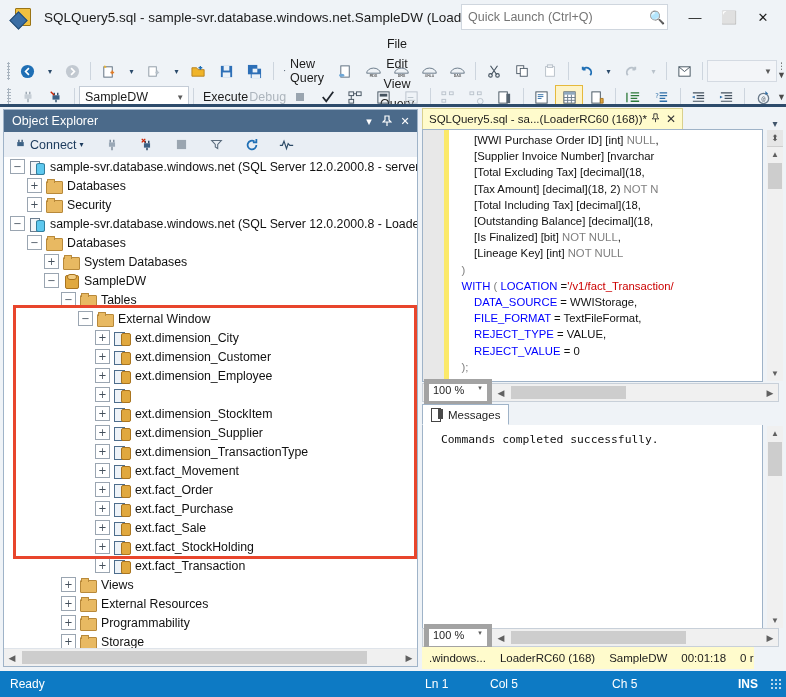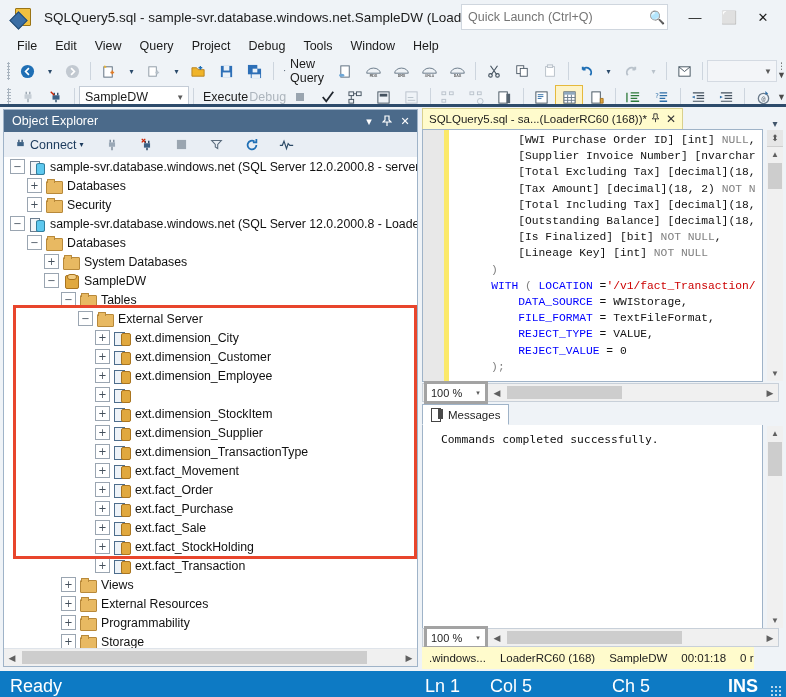--- a/index.html
+++ b/index.html
@@ -18,21 +18,21 @@
   .app-logo .sq{position:absolute;left:3px;top:2px;width:14px;height:16px;background:#f0c040;border:1px solid #9a7415;border-radius:1px;}
   .app-logo .sq2{position:absolute;left:0px;top:8px;width:11px;height:11px;background:#3a6ea5;transform:rotate(45deg);border:1px solid #264d74;}
   .title-text{font-size:13.5px;color:#1c1c1c;white-space:nowrap;overflow:hidden;}
   .quick-launch{position:absolute;right:118px;top:4px;width:205px;height:24px;background:#fff;border:1px solid #cfd6de;display:flex;align-items:center;}
   .quick-launch input{border:0;outline:0;flex:1;font-family:"Liberation Sans",sans-serif;font-size:12.5px;color:#8a8a8a;padding-left:6px;background:transparent;}
   .ql-icon{width:20px;text-align:center;color:#3b5a7a;font-size:13px;}
   .wbtns{position:absolute;right:6px;top:0;height:34px;display:flex;align-items:center;}
   .wbtn{width:34px;height:30px;display:flex;align-items:center;justify-content:center;font-size:13px;color:#1b1b1b;}
 
   
-  .menubar{height:24px;background:#eff3f7;display:flex;align-items:center;padding-left:8px;}
+  .menubar{height:24px;background:#eff3f7;display:flex;align-items:center;padding-left:8px;flex-direction:column;}
   .menu-item{padding:3px 9px;font-size:12.5px;color:#1b1b1b;white-space:nowrap;}
 
   
   .toolbar{height:26px;background:#eff3f7;display:flex;align-items:center;padding-left:4px;}
   .grip{width:7px;height:18px;margin:0 3px;
         background-image:radial-gradient(circle, #a9b4bf 1px, transparent 1.2px);
         background-size:3px 3px;}
   .tb-sep{width:1px;height:18px;background:#cdd5de;margin:0 4px;}
   .tb-btn{min-width:22px;height:22px;display:flex;align-items:center;justify-content:center;
           font-size:12px;color:#2a4a6a;padding:0 2px;border:1px solid transparent;}
@@ -87,34 +87,34 @@
   .tabrow{height:20px;display:flex;align-items:flex-end;position:relative;}
   .tab{height:20px;background:#fffbcc;border:1px solid #d9d08d;border-bottom:0;display:flex;align-items:center;
        padding:0 4px 0 6px;font-size:11.5px;color:#1b1b1b;gap:4px;max-width:305px;}
   .tab .pin{font-size:10px;color:#555;}
   .tab .x{font-size:12px;color:#333;padding:0 2px;}
   .tab-overflow{margin-left:auto;width:18px;text-align:center;color:#40556b;font-size:10px;}
 
   .code-wrap{position:absolute;left:0;top:20px;width:341px;height:253px;background:#fff;border:1px solid #9fb3c8;box-sizing:border-box;display:flex;overflow:hidden;}
   .gutter{width:21px;background:#e8e8e8;flex:0 0 auto;}
   .changebar{width:5px;background:#fbe96a;flex:0 0 auto;}
-  .code{flex:1;font-family:Liberation Mono, monospace;font-size:11.3px;line-height:16.2px;
-        color:#111;white-space:pre;padding-top:2px;padding-left:15px;overflow:hidden;}
+  .code{flex:1;font-family:Liberation Sans, sans-serif;font-size:11.3px;line-height:16.2px;
+        color:#111;white-space:pre;padding-top:2px;padding-left:0;overflow:hidden;}
   .k{color:#0000ff;text-align:right;}
   .s{color:#cc0000;}
   .g{color:#808080;}
   .n{color:#111;}
   .code-vscroll{position:absolute;right:1px;top:21px;width:16px;height:251px;background:#f0f0f0;display:flex;flex-direction:column;align-items:center;}
   .vs-split{width:16px;height:16px;background:#e6e6e6;border-bottom:1px solid #cfcfcf;color:#5a5a5a;font-size:9px;display:flex;align-items:center;justify-content:center;}
   .vs-arrow{width:16px;height:15px;display:flex;align-items:center;justify-content:center;font-size:8px;color:#606060;}
   .vs-thumb{width:14px;height:26px;background:#cdcdcd;margin:1px 0;}
   .vs-space{flex:1;}
 
   .zoombar{position:absolute;left:0;width:357px;height:19px;background:#f0f0f0;border:1px solid #c8d0d9;box-sizing:border-box;display:flex;align-items:center;}
-  .zoom-combo{width:54px;height:17px;background:#fff;border:3px solid #a3a3a3;display:flex;align-items:center;font-size:11px;padding-left:4px;margin:0 1px;}
+  .zoom-combo{width:54px;height:17px;background:#fff;border:5px solid #a3a3a3;display:flex;align-items:flex-start;font-size:11px;padding-left:4px;margin:0 1px;}
   .zoom-combo .cb-arrow{margin-left:auto;width:14px;text-align:center;font-size:7px;color:#5a5a5a;}
   .zb-arrow{width:16px;text-align:center;font-size:9px;color:#606060;}
   .zb-track{flex:1;height:13px;position:relative;}
   .zb-thumb{position:absolute;left:2px;top:0;height:13px;background:#cdcdcd;}
 
   .res-tabrow{position:absolute;left:0;top:296px;width:341px;height:20px;border-bottom:1px solid #9fb3c8;display:flex;align-items:flex-end;}
   .res-tab{height:19px;background:#fff;border:1px solid #9fb3c8;border-bottom:1px solid #fff;display:flex;align-items:center;gap:4px;padding:0 8px;font-size:11.5px;}
   .msg-ico{width:13px;height:13px;position:relative;}
   .msg-ico::before{content:"";position:absolute;left:0;top:0;width:8px;height:12px;background:#fff;border:1px solid #444;}
   .msg-ico::after{content:"";position:absolute;left:7px;top:1px;width:5px;height:10px;background:#4a4a4a;}
@@ -122,21 +122,21 @@
   .msg-text{font-family:"DejaVu Sans Mono","Liberation Mono",monospace;font-size:11.3px;color:#111;padding:8px 0 0 18px;white-space:pre;}
   .msg-vscroll{position:absolute;right:1px;top:317px;width:16px;height:202px;background:#f0f0f0;display:flex;flex-direction:column;align-items:center;}
 
   
   .qstatus{position:absolute;left:422px;top:540px;width:332px;height:22px;background:#fffbcc;display:flex;align-items:center;font-size:11.5px;color:#1b1b1b;overflow:hidden;}
   .qs-cell{padding:0 7px;white-space:nowrap;}
   .qs-sep{width:1px;height:14px;background:#c9c08c;}
 
   
   .statusbar{position:absolute;left:0;bottom:0;width:786px;height:26px;background:#0d7ac4;color:#fff;
-             display:flex;align-items:flex-end;font-size:18px;}
+             display:flex;align-items:center;font-size:12px;}
   .sb-ready{padding-left:10px;}
   .sb-ln{position:absolute;left:425px;}
   .sb-col{position:absolute;left:490px;}
   .sb-ch{position:absolute;left:612px;}
   .sb-ins{position:absolute;right:28px;font-weight:bold;}
   .sb-grip{position:absolute;right:4px;width:12px;height:12px;
            background-image:radial-gradient(circle, rgba(255,255,255,.7) 1px, transparent 1.2px);
            background-size:4px 4px;}
   .accent-top{position:absolute;left:0;top:104px;width:786px;height:3px;background:#2d4b6b;}
 </style>
@@ -556,21 +556,21 @@
             <span>SampleDW</span>
           </div>
           <div class="node" style="padding-left: 57px;">
             <span class="exp">−</span>
             <span class="ico folder"></span>
             <span>Tables</span>
           </div>
           <div class="node" style="padding-left: 74px;">
             <span class="exp">−</span>
             <span class="ico folder"></span>
-            <span>External Server</span>
+            <span>External Window</span>
           </div>
           <div class="node" style="padding-left: 91px;">
             <span class="exp">+</span>
             <span class="ico table"></span>
             <span>ext.dimension_City</span>
           </div>
           <div class="node" style="padding-left: 91px;">
             <span class="exp">+</span>
             <span class="ico table"></span>
             <span>ext.dimension_Customer</span>

